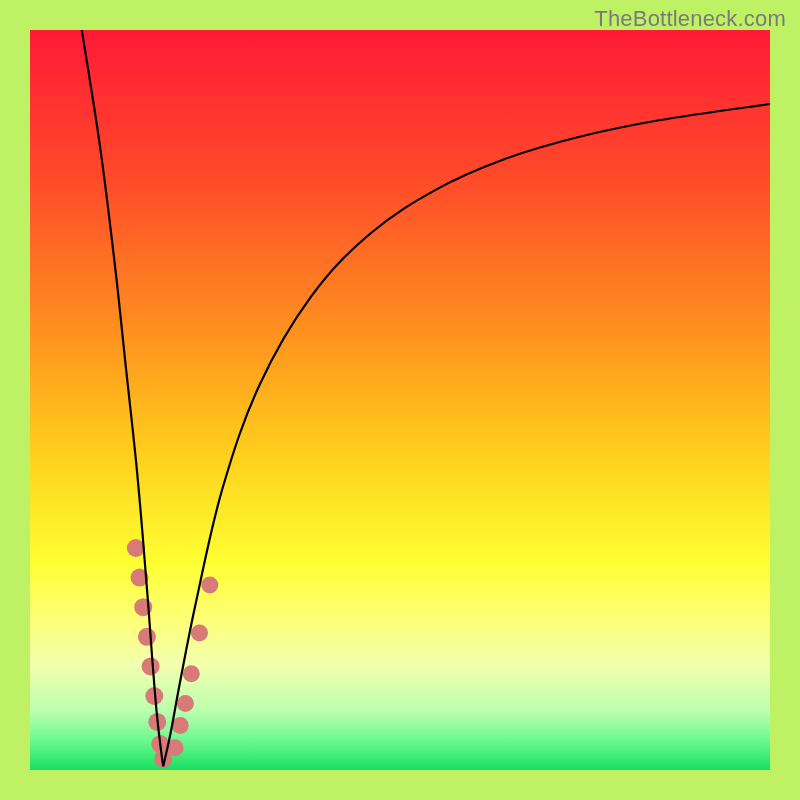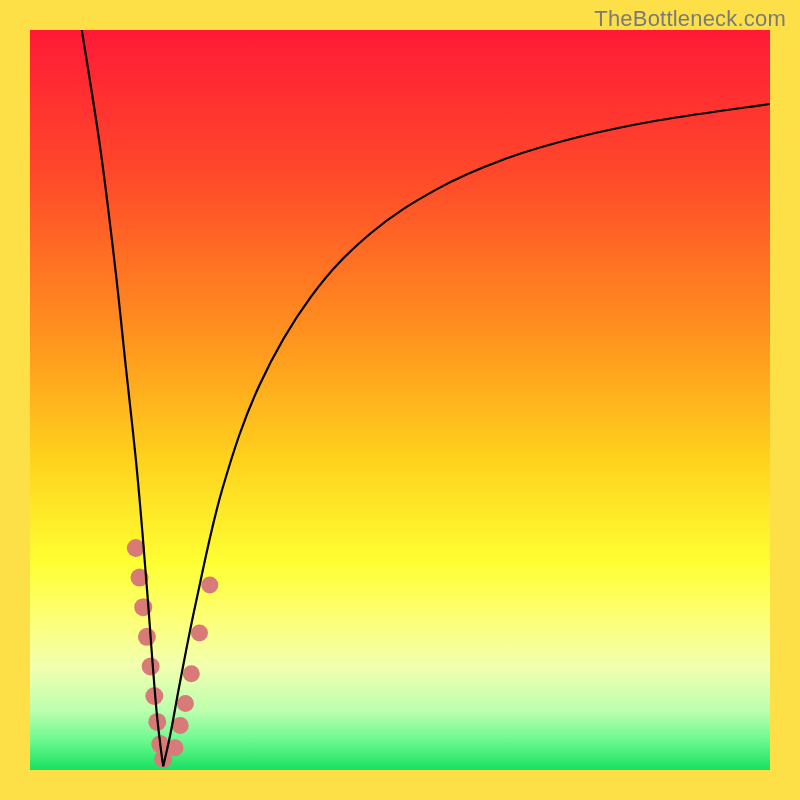--- a/index.html
+++ b/index.html
@@ -9,21 +9,21 @@
     height: 800px;
     background: #000;
     overflow: hidden;
   }
   .frame {
     position: absolute;
     left: 0;
     top: 0;
     width: 800px;
     height: 800px;
-    background: #fde047;
+    background: #bef264;
   }
   .plot {
     position: absolute;
     left: 30px;
     top: 30px;
     width: 740px;
     height: 740px;
     overflow: hidden;
   }
   .gradient {

